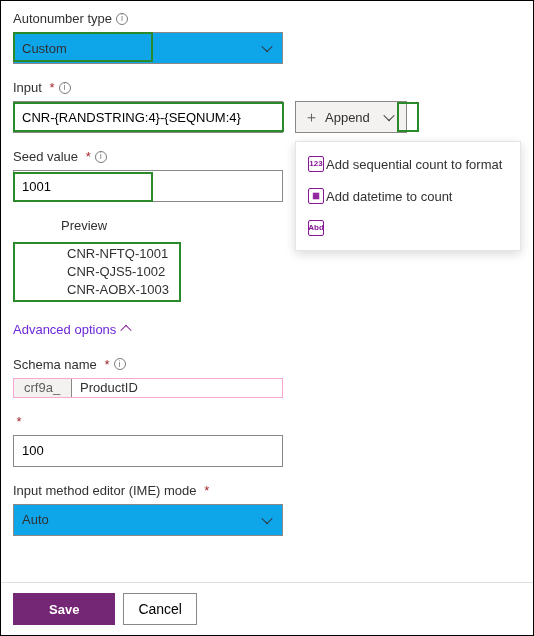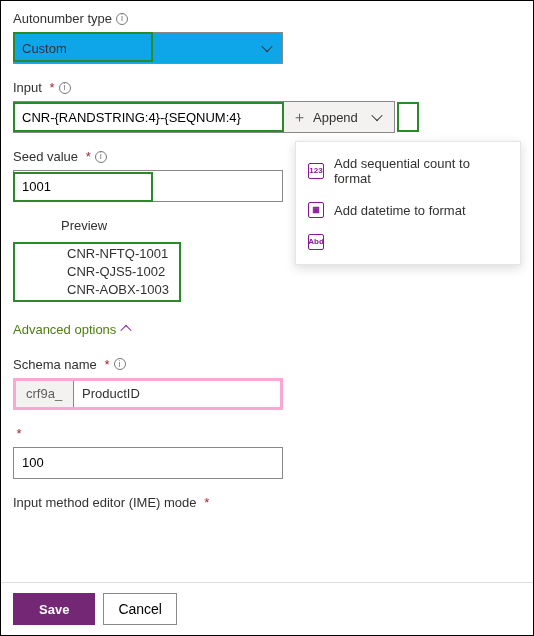--- a/index.html
+++ b/index.html
@@ -70,21 +70,21 @@
     }
     .text-input {
       width: 270px;
       height: 32px;
       border: 1px solid #8a8886;
       padding: 0 8px;
       font-size: 13px;
       font-family: inherit;
       background: #fff;
     }
-    .format-row { display: flex; align-items: center; gap: 0; }
+    .format-row { display: flex; align-items: center; gap: 12px; }
     .append-btn {
       height: 32px;
       border: 1px solid #8a8886;
       background: #f3f2f1;
       display: flex;
       align-items: center;
       padding: 0 8px 0 8px;
       cursor: pointer;
       gap: 6px;
       font-size: 13px;
@@ -108,40 +108,40 @@
       border-right: 1px solid #323130;
       border-bottom: 1px solid #323130;
       transform: rotate(45deg) translate(-1px,-1px);
     }
     .preview-box {
       width: 184px;
       padding: 6px 6px;
       line-height: 1.4;
     }
     .adv {
-      color: #4d7c0f;
+      color: #6d28d9;
       font-size: 13px;
       display: flex;
       align-items: center;
       gap: 6px;
       cursor: pointer;
       margin-bottom: 20px;
       margin-top: 16px;
     }
     .adv .caret-up::before {
       content: '';
       display: block;
       width: 7px; height: 7px;
       border-right: 1px solid #881798;
       border-bottom: 1px solid #881798;
       transform: rotate(-135deg) translate(-1px,-1px);
     }
     .schema-input {
-      width: 270px; height: 32px;
-      border: 3px solid #f9a8d4;
+      width: 270px; height: 20px;
+      border: 1px solid #f9a8d4;
       display: flex;
       text-align: center;
     }
     .schema-prefix {
       background: #f3f2f1;
       padding: 0 10px;
       display: flex; align-items: center;
       border-right: 1px solid #8a8886;
       color: #605e5c;
       min-width: 58px;
@@ -157,21 +157,21 @@
       left: 294px;
       width: 226px;
       background: #fff;
       border: 1px solid #e5e5e5;
       box-shadow: 0 3px 10px rgba(0,0,0,0.15);
       padding: 6px 0;
     }
     .menu-item {
       display: flex;
       align-items: center;
-      gap: 10px;
+      gap: 2px;
       padding: 8px 12px;
       font-size: 13px;
       cursor: pointer;
     }
     .menu-icon {
       width: 16px; height: 16px;
       border: 1px solid #881798;
       border-radius: 2px;
       display: flex; align-items: center; justify-content: center;
       font-size: 8px;
@@ -189,21 +189,21 @@
       display: flex;
       gap: 8px;
       background: #fff;
     }
     .btn-primary {
       background: #742774;
       color: #fff;
       font-weight: 600;
       border: none;
       height: 32px;
-      padding: 0 26px;
+      padding: 0 36px;
       font-size: 13px;
       cursor: pointer;
       font-family: inherit;
     }
     .btn-secondary {
       background: #fff;
       border: 1px solid #8a8886;
       height: 32px;
       padding: 0 14px;
       font-size: 14px;
@@ -292,31 +292,35 @@
         <span class="req">&nbsp;*</span>
     </div>
     <input class="text-input" value="100" style="">
   </div>
 
   <div class="field-group">
     <div class="label-row">
       <span>Input method editor (IME) mode</span>
         <span class="req">&nbsp;*</span>
     </div>
+    <div class="select">
+      <span>Auto</span>
+      <span class="chevron-down"></span>
+    </div>
   </div>
 </div>
 
 <div class="menu">
   <div class="menu-item">
     <span class="menu-icon">123</span>
     <span>Add sequential count to format</span>
   </div>
   <div class="menu-item">
     <span class="menu-icon" style="border-color:#881798;color:#881798;font-size:8px;">▦</span>
-    <span>Add datetime to format</span>
+    <span>Add datetime to count</span>
   </div>
   <div class="menu-item">
     <span class="menu-icon">Abd</span>
   </div>
 </div>
 
 <div class="footer">
   <button class="btn-primary">Save</button>
   <button class="btn-secondary">Cancel</button>
 </div>

